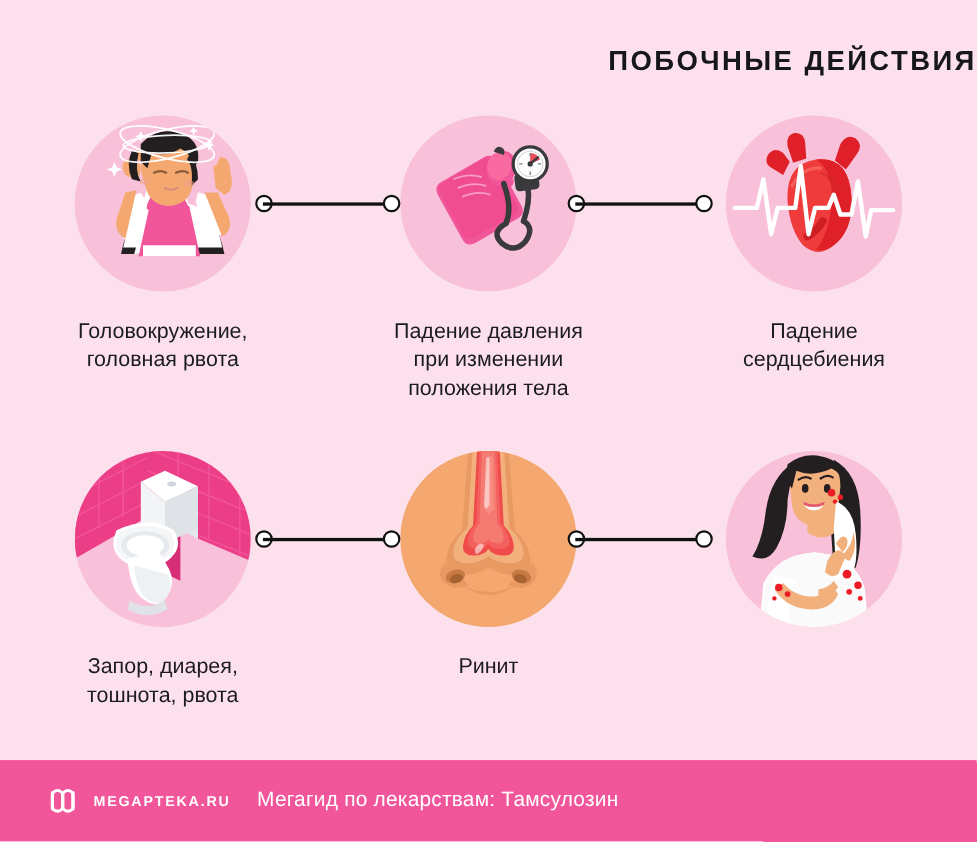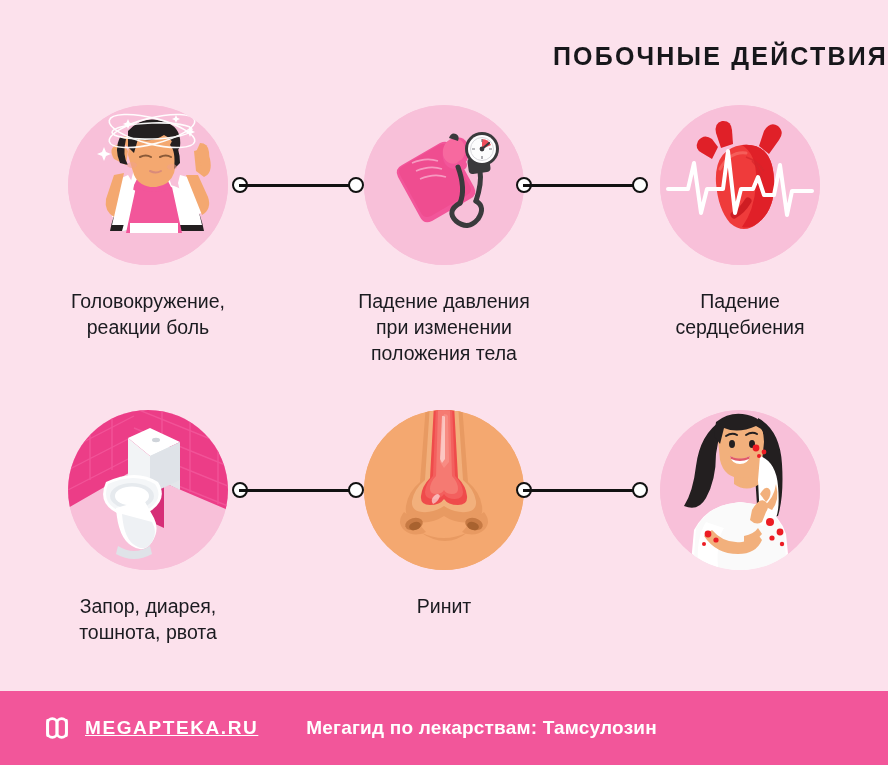--- a/index.html
+++ b/index.html
@@ -126,30 +126,29 @@
   }
   .footer-logo {
     display: flex;
     align-items: center;
     margin-left: 42px;
   }
   .logo-mark { width: 30px; height: 30px; }
   .brand {
     margin-left: 13px;
     color: #ffffff;
-    font-size: 19px;
+    font-size: 13px;
     font-weight: bold;
     letter-spacing: 1.6px;
-    text-decoration: underline;
   }
   .footer-caption {
-    margin-left: 48px;
+    margin-left: 24px;
     color: #ffffff;
     font-size: 19px;
-    font-weight: bold;
+    font-weight: normal;
     letter-spacing: 0.2px;
   }
 </style>
 </head>
 <body>
 
 <div class="infographic">
 
   <div class="title">ПОБОЧНЫЕ ДЕЙСТВИЯ</div>
 
@@ -196,21 +195,21 @@
               <g fill="#ffffff">
                 <path d="M36 42 l2 5 5 2 -5 2 -2 5 -2 -5 -5 -2 5 -2 z"></path>
                 <path d="M60 14 l1.5 3.6 3.6 1.4 -3.6 1.4 -1.5 3.6 -1.5 -3.6 -3.6 -1.4 3.6 -1.4 z"></path>
                 <path d="M122 22 l1.5 3.6 3.6 1.4 -3.6 1.4 -1.5 3.6 -1.5 -3.6 -3.6 -1.4 3.6 -1.4 z"></path>
                 <path d="M108 10 l1.2 2.8 2.8 1.2 -2.8 1.2 -1.2 2.8 -1.2 -2.8 -2.8 -1.2 2.8 -1.2 z"></path>
               </g>
             </svg>
           </div>
         </div>
         <div class="label">Головокружение,
-реакции боль</div>
+головная рвота</div>
       </div>
 
       <div class="cell c1">
         <div class="circle">
           <div class="art">
             <svg viewBox="0 0 160 160">
               <circle cx="80" cy="80" r="80" fill="#f8c0d9"></circle>
               <g>
                 <path d="M34 72 q-4 -8 4 -12 l38 -22 q8 -4 12 4 l22 40 q4 8 -4 12 l-38 22 q-8 4 -12 -4 z" fill="#f2569a"></path>
                 <path d="M36 70 q-3 -6 3 -9 l36 -21 q7 -3 10 3 l21 38 q3 6 -3 9 l-36 21 q-7 3 -10 -3 z" fill="#ef4d90"></path>

